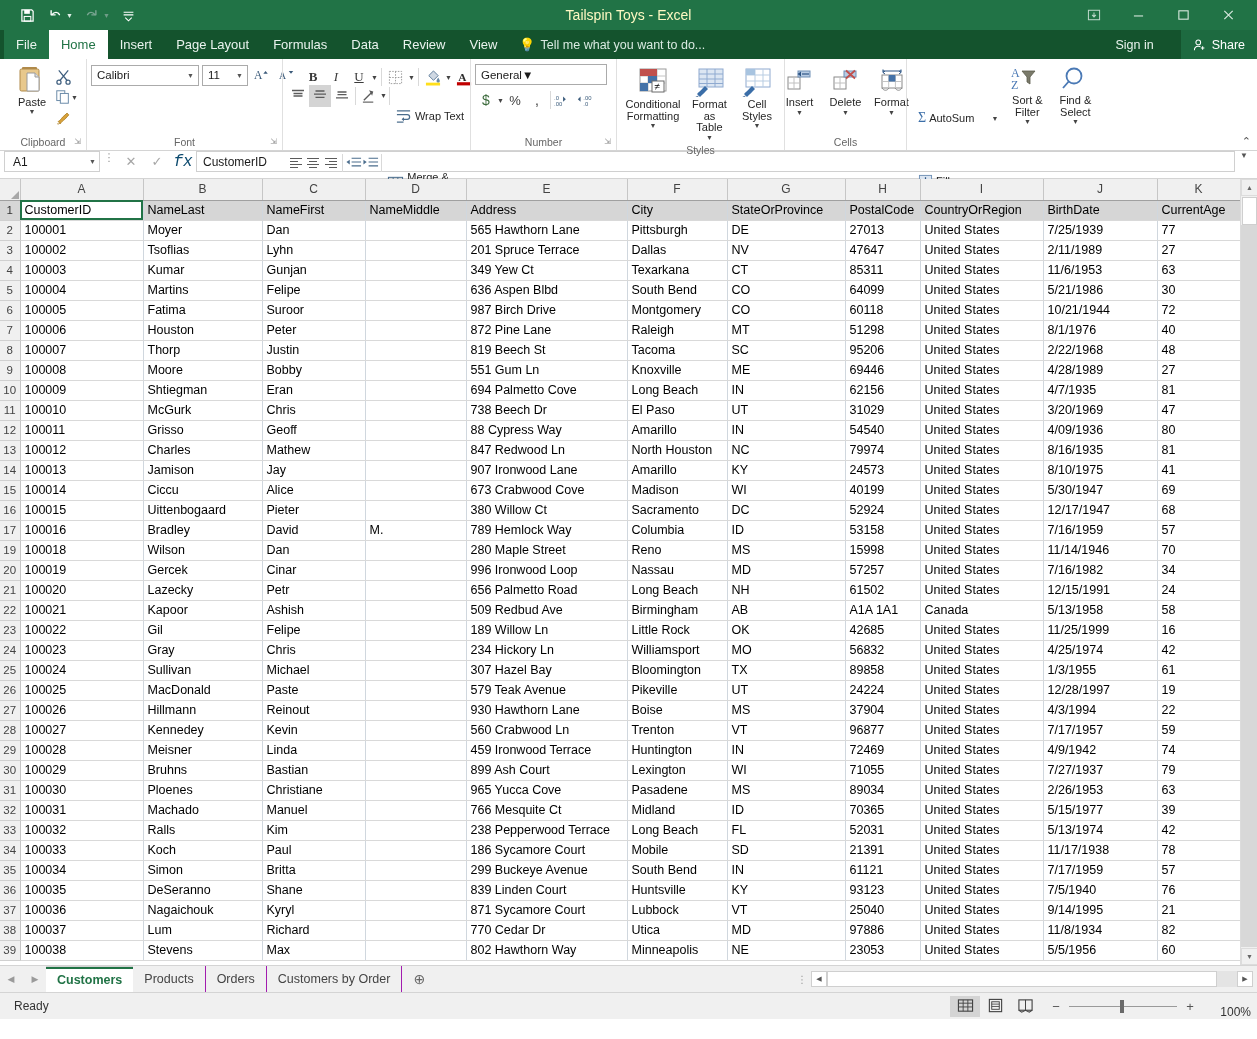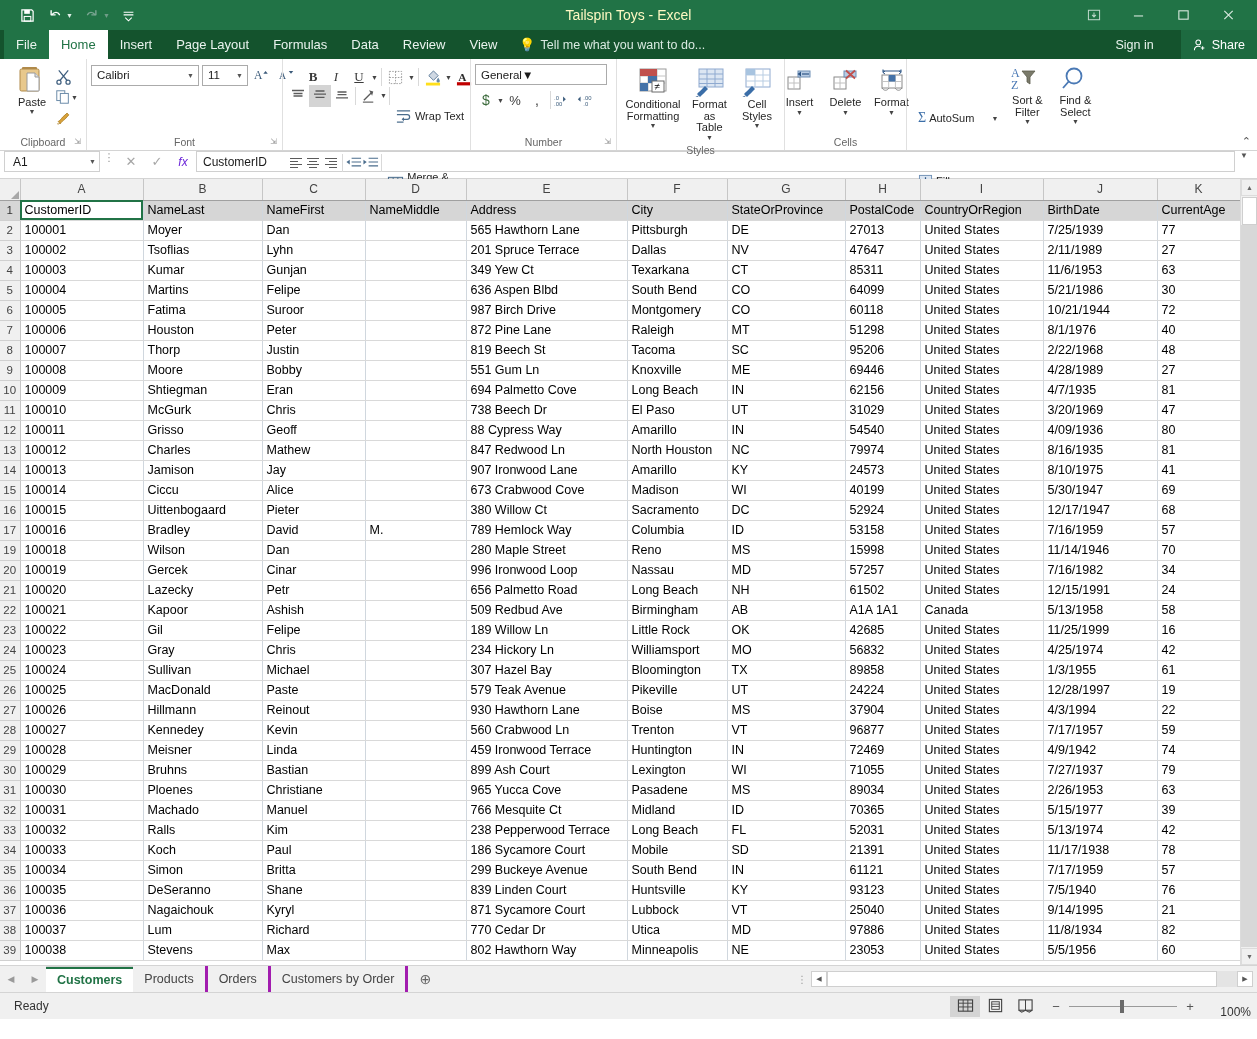--- a/index.html
+++ b/index.html
@@ -147,21 +147,21 @@
     display: flex; align-items: center; padding: 0 3px 0 8px; font-size: 12px; color: #1a1a1a;
   }
   .namebox .nv { flex: 1; }
   .namebox .na { font-size: 7px; color: #555; }
   .fb-dots { width: 18px; text-align: center; color: #9a9a9a; font-size: 11px; letter-spacing: 0; }
   .fb-icons { display: flex; align-items: center; gap: 0; }
   .fb-ico {
     width: 26px; height: 21px; display: flex; align-items: center; justify-content: center;
     font-size: 13px; color: #a6a6a6;
   }
-  .fb-ico.fx { color: #6d28d9; font-style: italic; font-size: 12px; font-family: Liberation Sans, sans-serif; }
+  .fb-ico.fx { color: #0c4a6e; font-style: italic; font-size: 16px; font-family: Liberation Mono, monospace; }
   .fb-input {
     flex: 1; height: 21px; border: 1px solid #d0d0d0; border-left: 1px solid #d0d0d0;
     background: #fff; display: flex; align-items: center; padding-left: 6px;
     font-size: 12px; color: #1a1a1a;
   }
   .fb-expand { width: 18px; text-align: center; color: #555; font-size: 8px; }
 
   
   .gridwrap { position: relative; height: 786px; background: #fff; overflow: hidden; }
   table.grid { border-collapse: collapse; table-layout: fixed; width: 1240px; }
@@ -215,21 +215,21 @@
   
   .sheetbar {
     height: 27px; background: #f0f0f0; display: flex; align-items: stretch;
     border-top: 1px solid #d4d4d4;
   }
   .nav-arrows { display: flex; align-items: center; padding: 0 4px; gap: 10px; }
   .nav-arrow { font-size: 9px; color: #9a9a9a; width: 14px; text-align: center; }
   .stabs { display: flex; align-items: stretch; }
   .stab {
     display: flex; align-items: center; padding: 0 11px; font-size: 12.5px;
-    color: #444; border-right: 3px solid #a21caf; position: relative;
+    color: #444; border-right: 1px solid #a21caf; position: relative;
   }
   .stab.active {
     background: #ffffff; color: #217346; font-weight: bold; border-right: none;
     border-top: 1px solid #d4d4d4;
   }
   .stab.active::after {
     content: ""; position: absolute; left: 0; right: 0; top: 0; height: 2px; background: #217346;
   }
   .addsheet {
     display: flex; align-items: center; justify-content: center; width: 34px;

